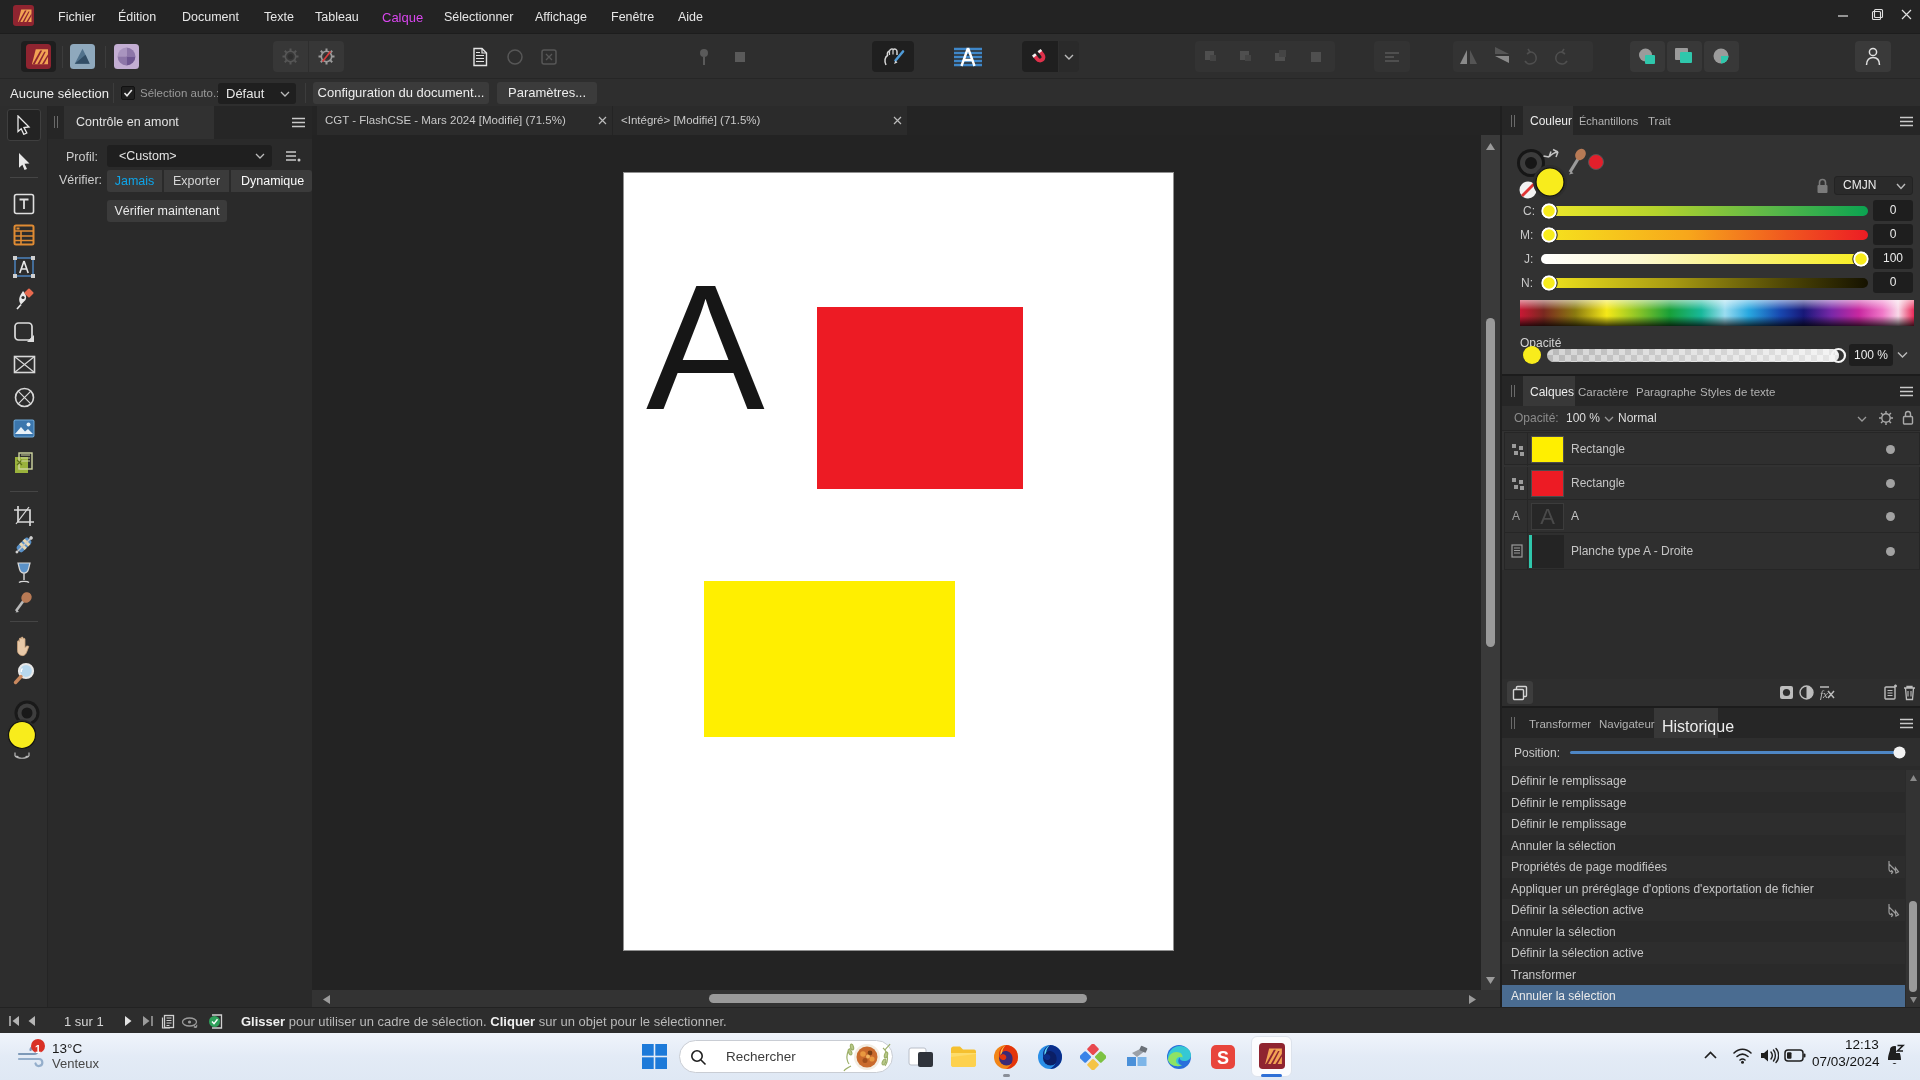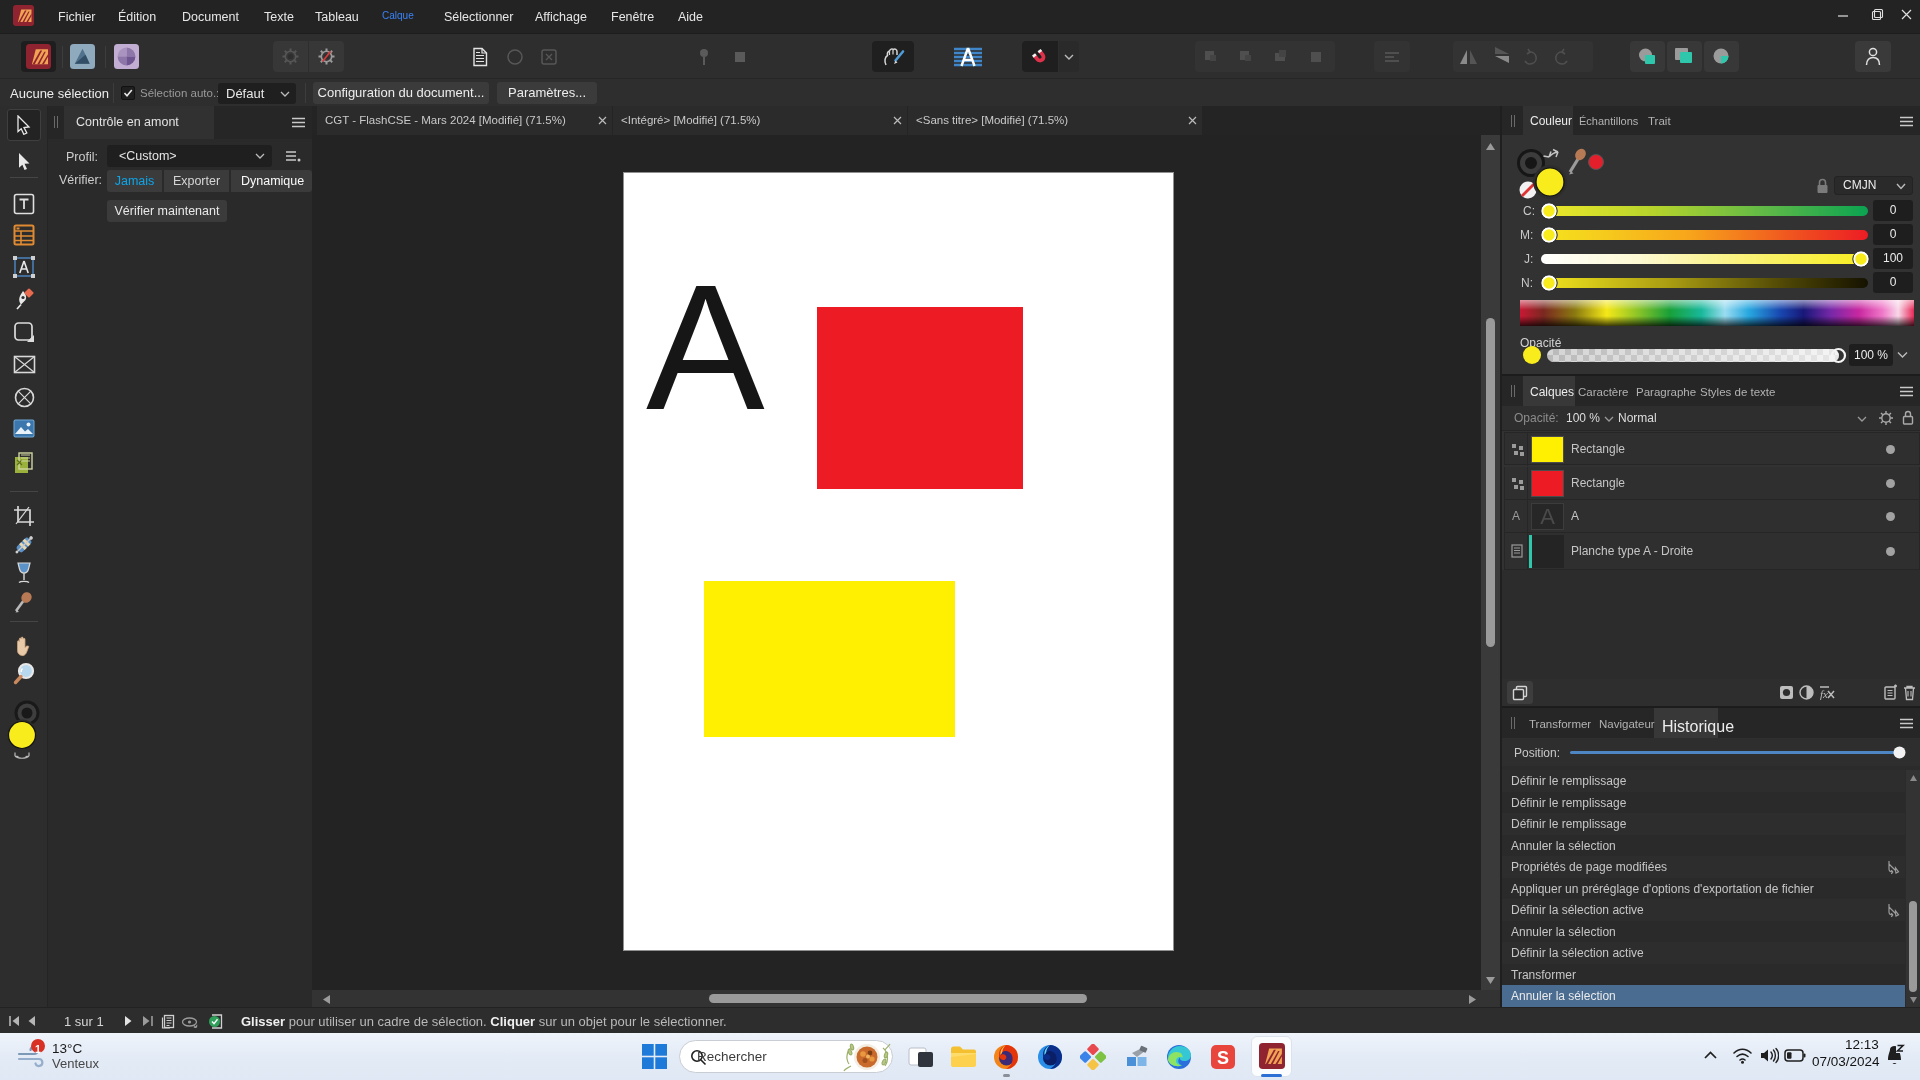--- a/index.html
+++ b/index.html
@@ -19,21 +19,21 @@
     <path d="M8.2 4.5 L18.5 4.5 L18.5 17 L5 17 Z" fill="#f2a254"></path>
     <path d="M5.5 17 L12 5.5 L13.6 5.5 L7.3 17 Z" fill="#8f2430"></path>
     <path d="M9.5 17 L15.4 6.5 L16.6 6.5 L11.2 17 Z" fill="#8f2430"></path>
     <path d="M13.3 17 L18.5 8.6 L18.5 10.8 L15 17 Z" fill="#8f2430"></path>
   </svg>
   <span class="r txt" style="left:58px;top:10px;color:#e6e6e6;font-size:12.5px">Fichier</span>
   <span class="r txt" style="left:118px;top:10px;color:#e6e6e6;font-size:12.5px">Édition</span>
   <span class="r txt" style="left:182px;top:10px;color:#e6e6e6;font-size:12.5px">Document</span>
   <span class="r txt" style="left:264px;top:10px;color:#e6e6e6;font-size:12.5px">Texte</span>
   <span class="r txt" style="left:315px;top:10px;color:#e6e6e6;font-size:12.5px">Tableau</span>
-  <span class="r txt" style="left:382px;top:10px;color:#3b82f6;font-size:10px">Calque</span>
+  <span class="r txt" style="left:382px;top:10px;color:#d946ef;font-size:13px">Calque</span>
   <span class="r txt" style="left:444px;top:10px;color:#e6e6e6;font-size:12.5px">Sélectionner</span>
   <span class="r txt" style="left:535px;top:10px;color:#e6e6e6;font-size:12.5px">Affichage</span>
   <span class="r txt" style="left:611px;top:10px;color:#e6e6e6;font-size:12.5px">Fenêtre</span>
   <span class="r txt" style="left:678px;top:10px;color:#e6e6e6;font-size:12.5px">Aide</span>
   <svg class="r" style="left:1836px;top:8px" width="78" height="16" viewBox="0 0 78 16">
     <path d="M2 8 L12 8" stroke="#e0e0e0" stroke-width="1.2" fill="none"></path>
     <rect x="36.5" y="3.5" width="8" height="8" rx="1" stroke="#e0e0e0" stroke-width="1.1" fill="none"></rect>
     <rect x="38.5" y="1.5" width="8" height="8" rx="1" stroke="#e0e0e0" stroke-width="1.1" fill="none"></rect>
     <path d="M66 2 L75 11 M75 2 L66 11" stroke="#e0e0e0" stroke-width="1.2" fill="none"></path>
   </svg>
@@ -341,26 +341,20 @@
   <div id="canvascol" class="r" style="left:312px;top:0;width:1188px;height:901px;background:#6d28d9">
     <div id="tabs" class="r" style="left:0;top:0;width:1188px;height:29px;background:#242424;font-size:11.5px">
       <div class="r" style="left:5px;top:0;width:295px;height:29px;background:#2b2b2b">
         <span class="r" style="left:8px;top:8px;color:#c9c9c9;white-space:nowrap">CGT - FlashCSE - Mars 2024 [Modifié] (71.5%)</span>
         <svg class="r" style="left:281px;top:10px" width="9" height="9" viewBox="0 0 9 9">
               <path d="M1 1 L8 8 M8 1 L1 8" stroke="#bbb" stroke-width="1.2"></path>
             </svg>
       </div>
       <div class="r" style="left:301px;top:0;width:294px;height:29px;background:#2b2b2b">
         <span class="r" style="left:8px;top:8px;color:#c9c9c9;white-space:nowrap">&lt;Intégré&gt; [Modifié] (71.5%)</span>
-        <svg class="r" style="left:280px;top:10px" width="9" height="9" viewBox="0 0 9 9">
-              <path d="M1 1 L8 8 M8 1 L1 8" stroke="#bbb" stroke-width="1.2"></path>
-            </svg>
-      </div>
-      <div class="r" style="left:596px;top:0;width:294px;height:29px;background:#2b2b2b">
-        <span class="r" style="left:8px;top:8px;color:#c9c9c9;white-space:nowrap">&lt;Sans titre&gt; [Modifié] (71.5%)</span>
         <svg class="r" style="left:280px;top:10px" width="9" height="9" viewBox="0 0 9 9">
               <path d="M1 1 L8 8 M8 1 L1 8" stroke="#bbb" stroke-width="1.2"></path>
             </svg>
       </div>
     </div>
     <div id="canvas" class="r" style="left:0;top:29px;width:1169px;height:855px;background:#232323;overflow:hidden">
       <div class="r" style="left:312px;top:38px;width:549px;height:777px;background:#fff;box-shadow:0 0 0 1px #909090"></div>
       <div class="r" style="left:334px;top:126px;width:130px;height:178px;color:#161616;font-size:178px;line-height:173px;font-family:'Liberation Sans',sans-serif">A</div>
       <div class="r" style="left:505px;top:172px;width:206px;height:182px;background:#ed1b24"></div>
       <div class="r" style="left:392px;top:446px;width:251px;height:156px;background:#ffef00"></div>
@@ -705,21 +699,21 @@
         <rect x="13.3" y="0" width="11.7" height="11.7" fill="#1d7ad9"></rect>
     <rect x="0" y="13.3" width="11.7" height="11.7" fill="#1d7ad9"></rect>
         <rect x="13.3" y="13.3" width="11.7" height="11.7" fill="#1d7ad9"></rect>
   </svg>
 
   <div class="r" style="left:679px;top:7px;width:214px;height:33px;background:#ffffff;border:1px solid #c9cdd4;border-radius:17px">
     <svg class="r" style="left:10px;top:8px" width="17" height="17" viewBox="0 0 17 17">
           <circle cx="7" cy="7" r="5.2" fill="none" stroke="#1f1f1f" stroke-width="1.6"></circle>
           <path d="M11 11 L15.5 15.5" stroke="#1f1f1f" stroke-width="1.6"></path>
         </svg>
-    <span class="r" style="left:17px;top:8px;font-size:13.5px;color:#3c3c3c">Rechercher</span>
+    <span class="r" style="left:46px;top:8px;font-size:13.5px;color:#3c3c3c">Rechercher</span>
     <svg class="r" style="left:163px;top:1px" width="48" height="30" viewBox="0 0 48 30">
       <g stroke="#9db06a" stroke-width="1.2" fill="none">
             <path d="M6 22 C2 16 4 8 10 4 M8 24 C4 26 2 27 1 29 M40 6 C45 10 46 18 42 24 M42 8 C44 5 46 4 47 2"></path>
       <g fill="#b9c98a">
               <ellipse cx="7" cy="10" rx="1.5" ry="3" transform="rotate(-25 7 10)"></ellipse>
               <ellipse cx="9" cy="5" rx="1.5" ry="3" transform="rotate(-15 9 5)"></ellipse>
               <ellipse cx="41" cy="20" rx="1.5" ry="3" transform="rotate(25 41 20)"></ellipse>
               <ellipse cx="43" cy="13" rx="1.5" ry="3" transform="rotate(15 43 13)"></ellipse>
             </g>
           </g>

